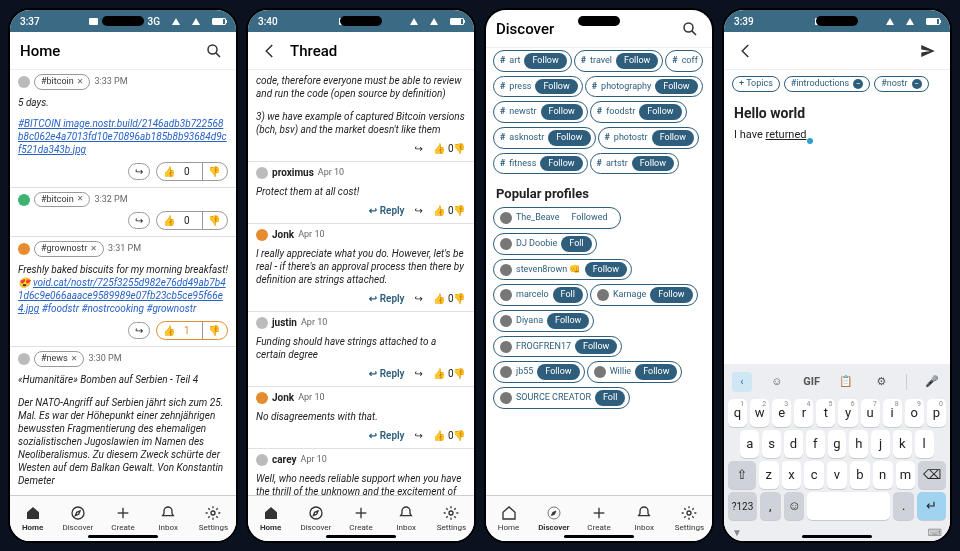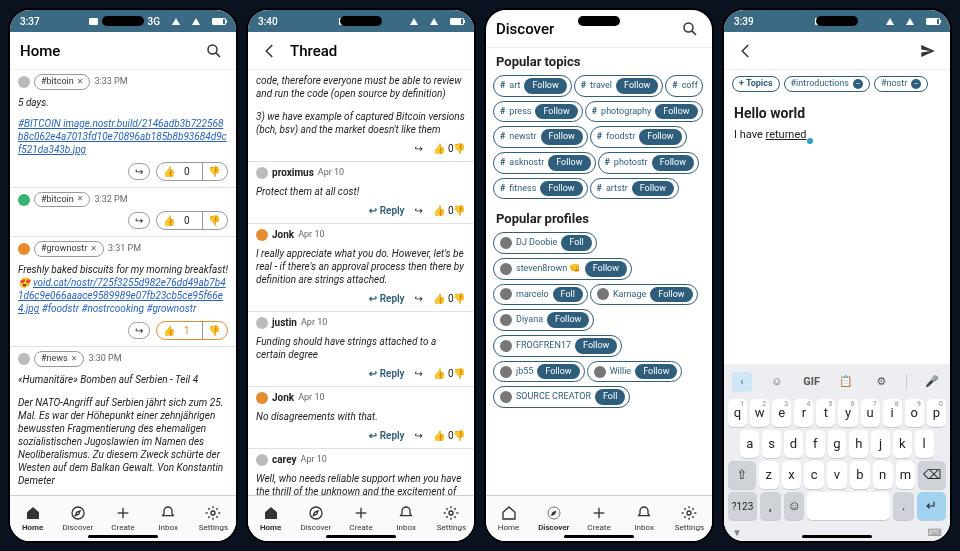--- a/index.html
+++ b/index.html
@@ -101,21 +101,21 @@
   .bottomnav .tab { flex:1; display:flex; flex-direction:column; align-items:center; justify-content:center; gap:2px; font-size:8px; color:#333; }
   .bottomnav .tab svg { width:16px; height:16px; }
   .bottomnav .tab.active { font-weight:700; }
 
   .section-title { font-weight:700; font-size:13px; padding:6px 10px 2px; }
   .profiles-wrap, .topics-wrap { padding: 0 6px 4px; display:flex; flex-wrap:wrap; }
 
   
   .compose-chips { display:flex; gap:4px; padding:6px 8px; flex-wrap:wrap; }
   .compose-chip { border:1px solid #2e5e7c; border-radius:10px; padding:1px 6px; font-size:9px; color:#2e5e7c; display:inline-flex; gap:4px; align-items:center;}
-  .compose-chip.plus { border-color:#2e5e7c; color:#2e5e7c; font-weight:700; }
+  .compose-chip.plus { border-color:#2e5e7c; color:#2e5e7c; font-weight:400; }
   .compose-chip .rm { width:10px; height:10px; border-radius:50%; background:#2e5e7c; color:#fff; display:inline-flex; align-items:center; justify-content:center; font-size:8px; line-height:1; }
   .compose-title { font-weight:700; font-size:14px; padding:6px 10px 2px; }
   .compose-body { padding:4px 10px; font-size:11px; }
   .caret { display:inline-block; width:6px; height:6px; background:#2e9ecb; border-radius:50%; vertical-align:middle; margin-left:1px; position:relative; top:6px;}
 
   
   .kbd { background:#eceef1; padding:4px 4px 2px; font-size:12px; }
   .kbd-top { display:flex; justify-content:space-between; padding:4px 4px; align-items:center; }
   .kbd-top .kico { width:20px; height:20px; display:flex; align-items:center; justify-content:center; color:#555; font-size:11px; border-radius:4px; }
   .kbd-top .kico.blue { background:#cfe7f5; color:#1a6fae; }
@@ -396,21 +396,20 @@
   <div class="appbar">
     <h1>Discover</h1>
     <div class="icon-btn">
         <svg viewBox="0 0 24 24" fill="none" stroke="currentColor" stroke-width="2">
           <circle cx="10" cy="10" r="6"></circle>
           <line x1="20" y1="20" x2="14.5" y2="14.5"></line>
         </svg>
       </div>
   </div>
   <div class="content">
-    <div class="section-title">Popular topics</div>
     <div class="topics-wrap" id="topics-wrap">
         <span class="pill">
           <span class="hash">#</span>
           <span>art</span>
           <span class="btn">Follow</span>
         </span>
         <span class="pill">
           <span class="hash">#</span>
           <span>travel</span>
           <span class="btn">Follow</span>
@@ -455,20 +454,25 @@
           <span class="btn">Follow</span>
         </span>
         <span class="pill">
           <span class="hash">#</span>
           <span>artstr</span>
           <span class="btn">Follow</span>
         </span>
       </div>
     <div class="section-title">Popular profiles</div>
     <div class="profiles-wrap" id="profiles-wrap">
+        <span class="pill">
+          <span class="avatar"></span>
+          <span>The_Beave</span>
+          <span class="btn followed">Followed</span>
+        </span>
         <span class="pill">
           <span class="avatar"></span>
           <span>DJ Doobie</span>
           <span class="btn ">Foll</span>
         </span>
         <span class="pill">
           <span class="avatar"></span>
           <span>steven8rown 👊</span>
           <span class="btn ">Follow</span>
         </span>

